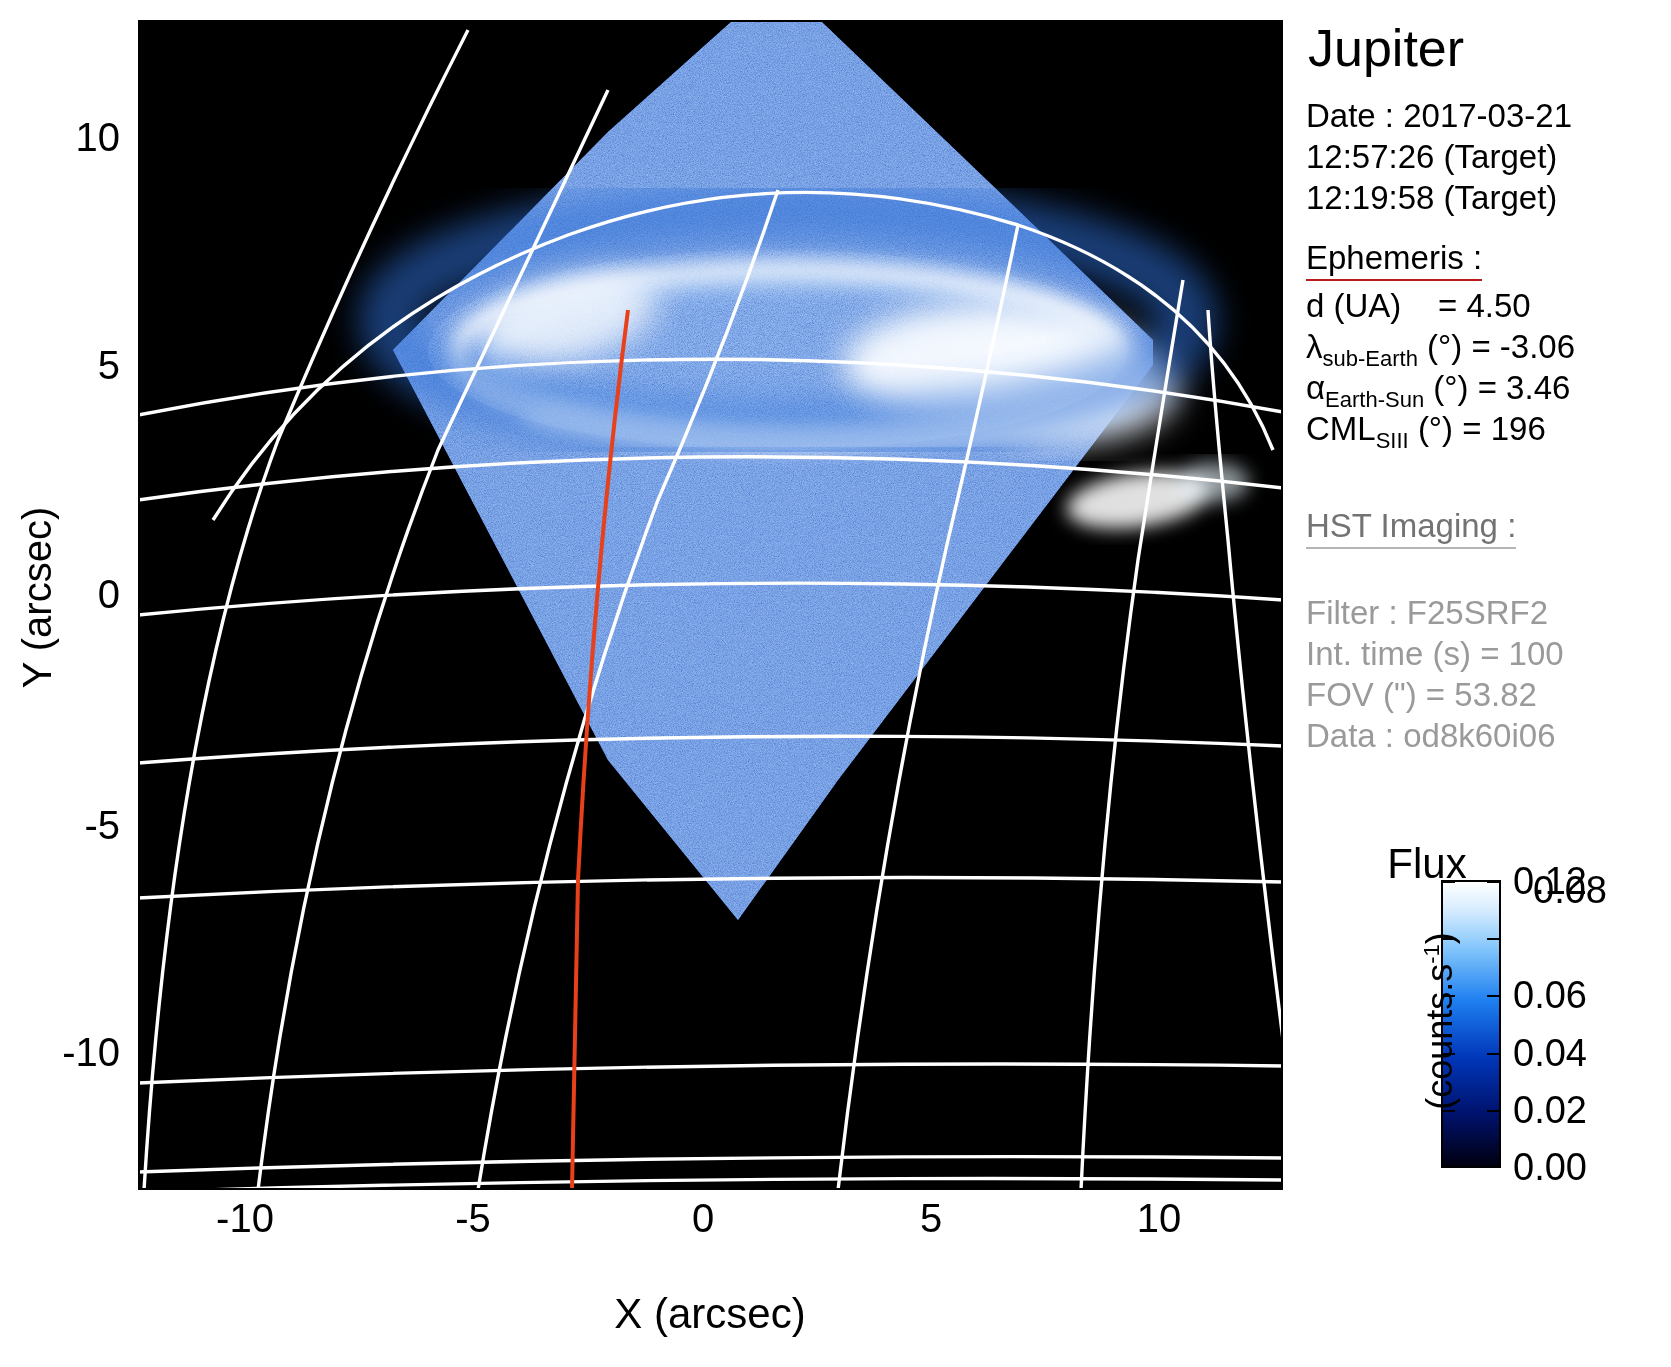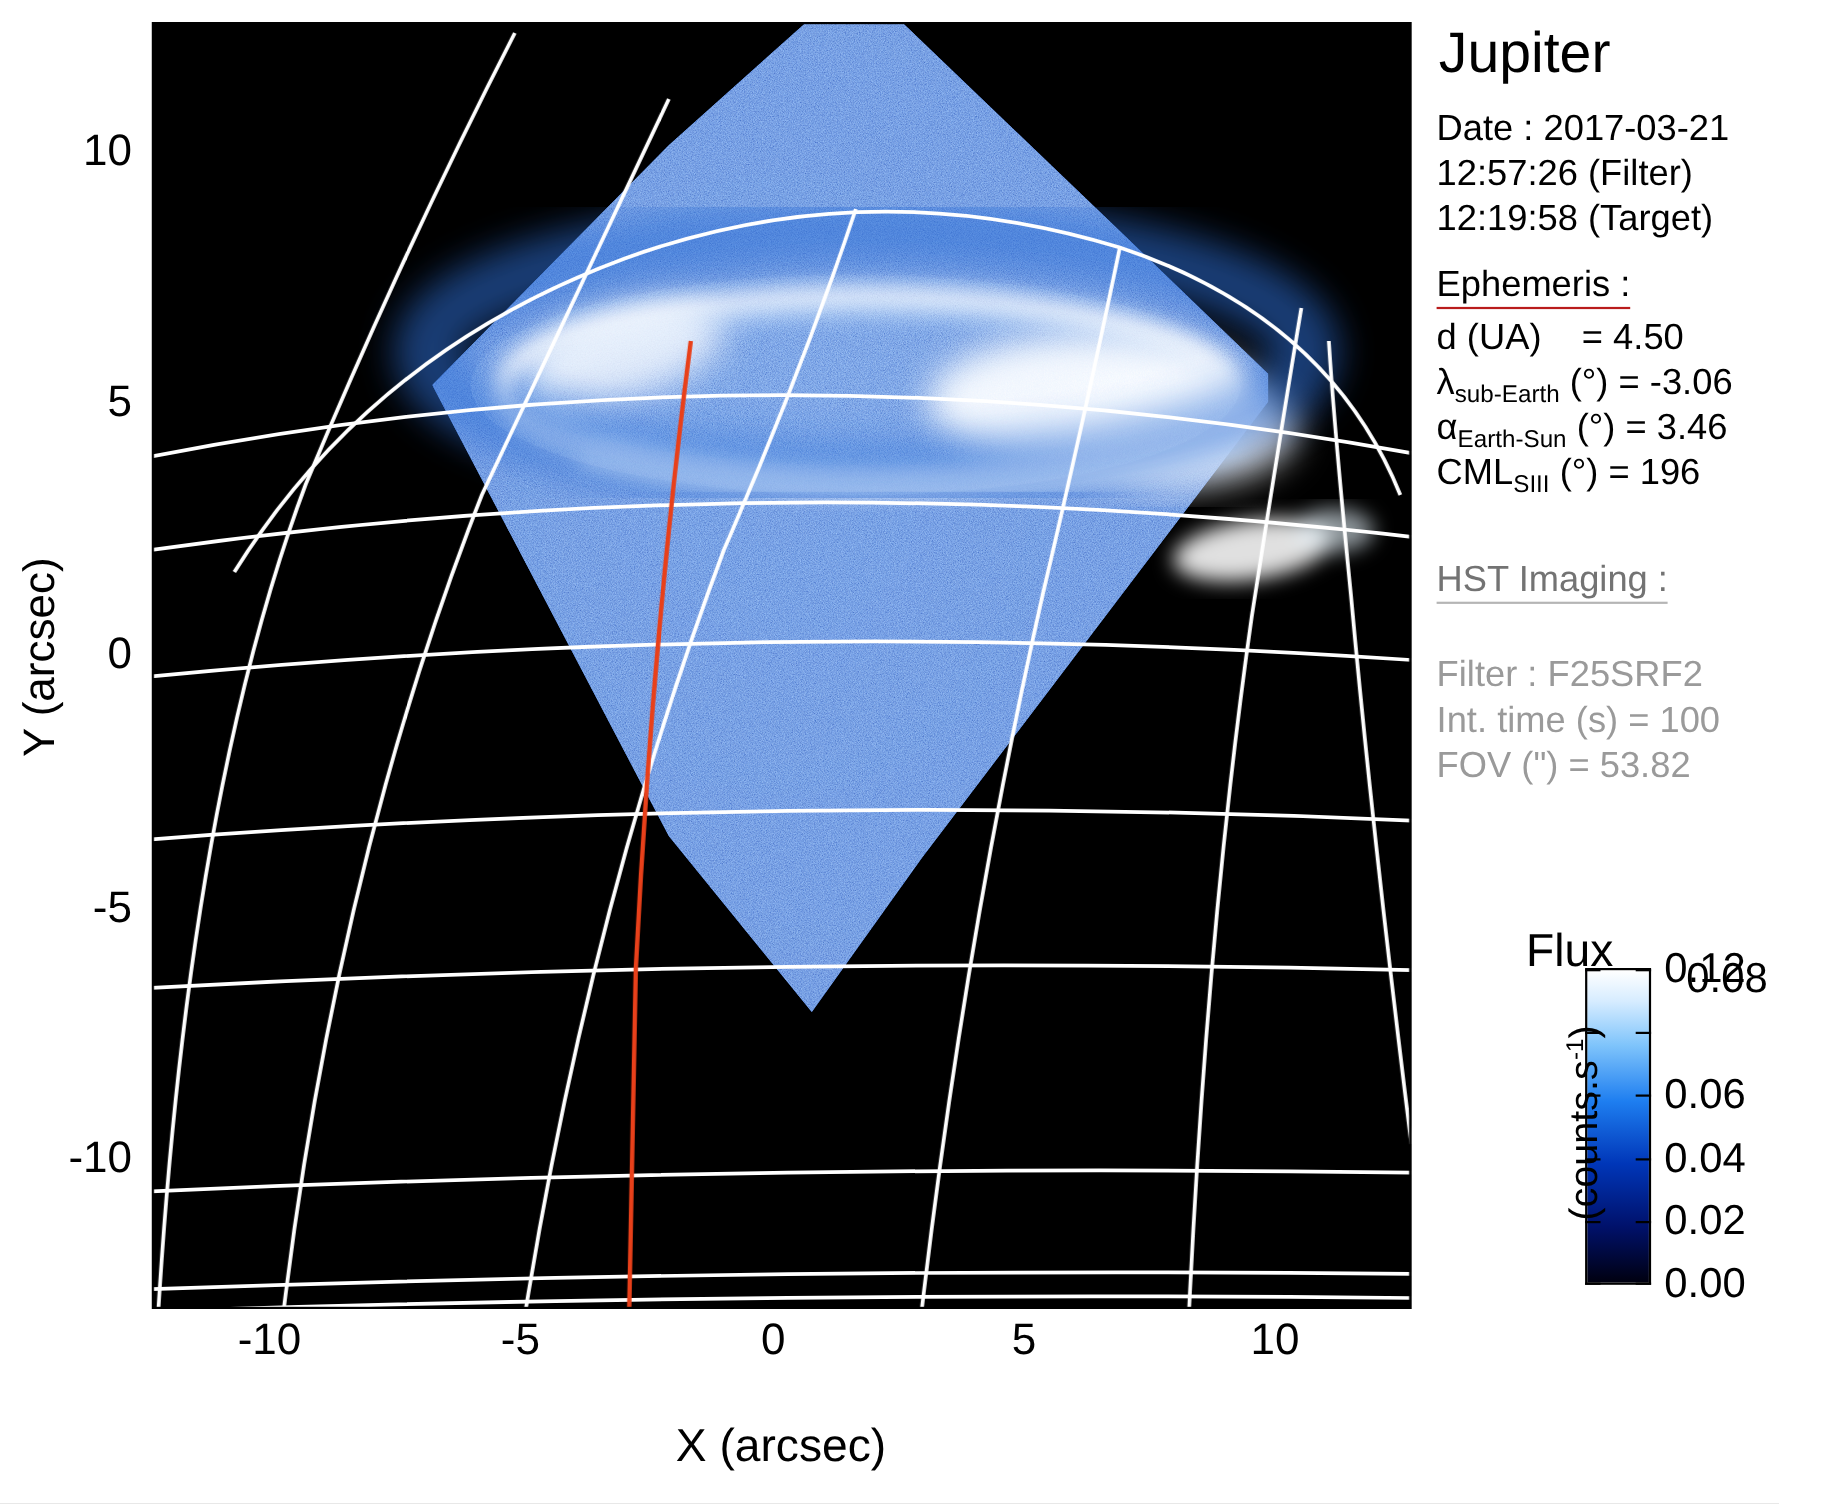--- a/index.html
+++ b/index.html
@@ -186,21 +186,21 @@
 
 <div id="ylabel">Y (arcsec)</div>
 <div id="xlabel">X (arcsec)</div>
 
 <div id="side-panel">
 
   <div id="title">Jupiter</div>
 
   <div class="blk" id="date-block">
     <span>Date : 2017-03-21</span><br>
-    <span>12:57:26 (Filter)</span><br>
+    <span>12:57:26 (Target)</span><br>
     <span>12:19:58 (Target)</span>
   </div>
 
   <div class="blk" id="eph-head">Ephemeris :</div>
 
   <div class="blk" id="eph-block">
     <span class="eph-row">
       <span>d (UA)</span>
       &nbsp;&nbsp;&nbsp;<span>= 4.50</span>
     </span>
@@ -221,20 +221,21 @@
     </span>
   </div>
 
   <div class="blk" id="hst-head">HST Imaging :</div>
 
   <div class="blk" id="hst-block">
     <br>
     <span>Filter : F25SRF2</span><br>
     <span>Int. time (s) = 100</span><br>
     <span>FOV (") = 53.82</span><br>
+    <span>Data : od8k60i06</span>
   </div>
 </div>
 
 <div id="cbar-wrap">
   <div id="cbar-title">Flux</div>
 </div>
 <div id="cbar"></div>
 
 <div class="cbar-tick" style="top:881px;"></div>
 <div class="cbar-tick" style="top:938px;"></div>

